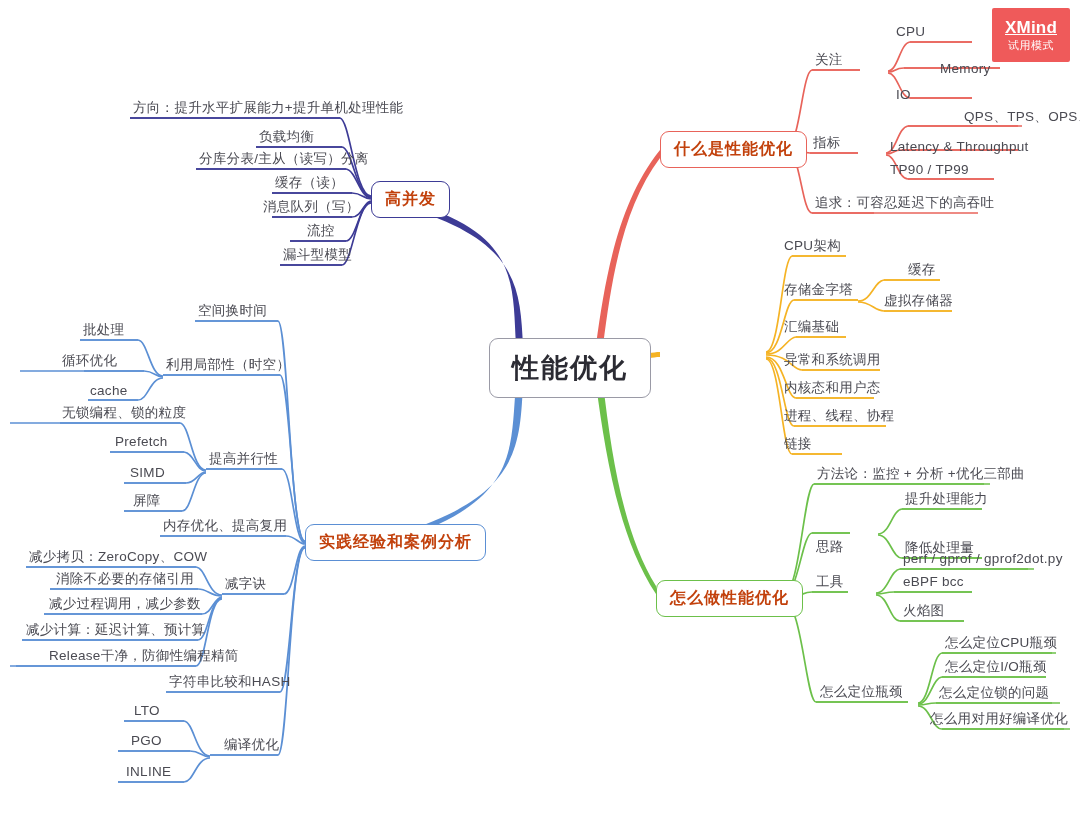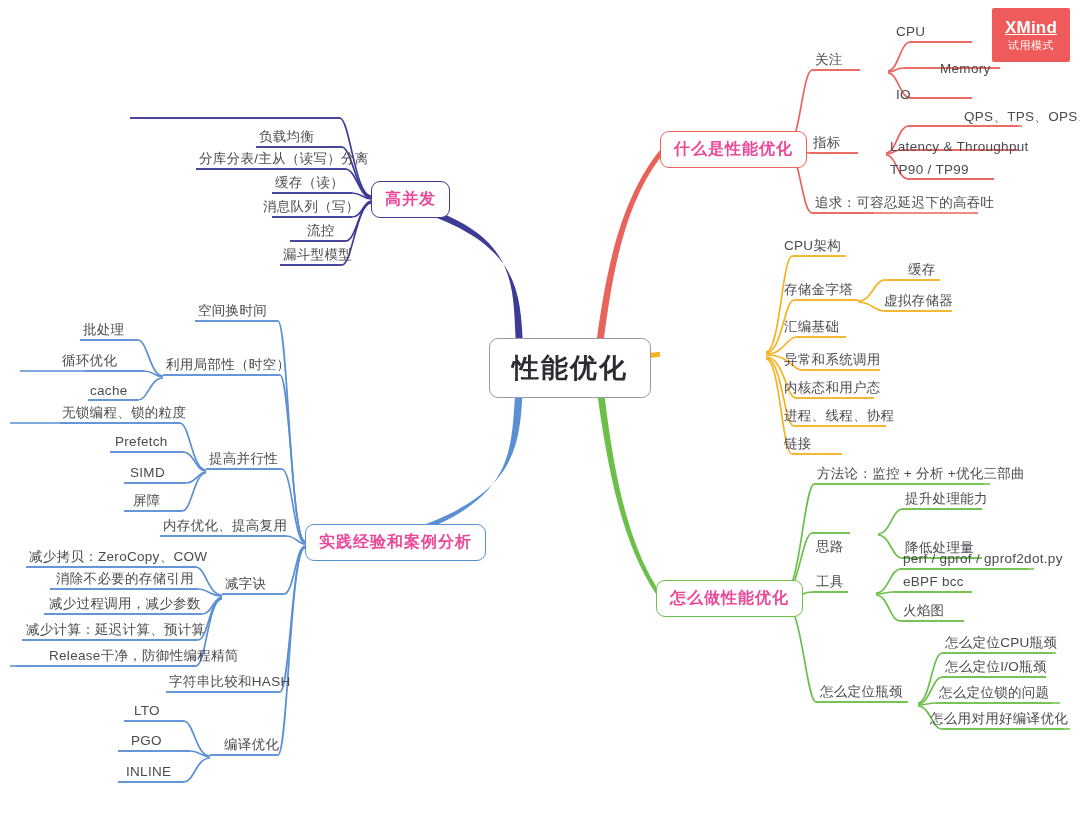--- a/index.html
+++ b/index.html
@@ -14,21 +14,21 @@
 
   
   .root{
     border:1.6px solid #9a9aa6;border-radius:9px;background:#fff;
     font-size:27px;font-weight:bold;color:#2b2b33;
     padding:11px 22px;letter-spacing:2px;
   }
   
   .branch{
     border-width:1.6px;border-style:solid;border-radius:9px;background:#fff;
-    font-size:16px;font-weight:bold;color:#ec4899;padding:7px 13px;letter-spacing:1px;
+    font-size:16px;font-weight:bold;color:#c2410c;padding:7px 13px;letter-spacing:1px;
   }
   
   .leaf{
     font-size:13.5px;color:#4a4a52;background:transparent;padding:0;
     letter-spacing:.3px;line-height:1.1;
   }
 
   
   .watermark{
     position:absolute;right:10px;top:8px;width:78px;height:54px;
@@ -234,20 +234,21 @@
 
   <div class="node branch" style="left:660px;top:131px;border-color:#e8635a;">
     <span>什么是性能优化</span>
   </div>
 
 
   <div class="node branch" style="left:656px;top:580px;border-color:#6cc04a;">
     <span>怎么做性能优化</span>
   </div>
 
+  <div class="node leaf" style="left:133px;top:101px;">方向：提升水平扩展能力+提升单机处理性能</div>
   <div class="node leaf" style="left:259px;top:130px;">负载均衡</div>
   <div class="node leaf" style="left:199px;top:152px;">分库分表/主从（读写）分离</div>
   <div class="node leaf" style="left:275px;top:176px;">缓存（读）</div>
   <div class="node leaf" style="left:263px;top:200px;">消息队列（写）</div>
   <div class="node leaf" style="left:307px;top:224px;">流控</div>
   <div class="node leaf" style="left:283px;top:248px;">漏斗型模型</div>
 
   <div class="node leaf" style="left:198px;top:304px;">空间换时间</div>
   <div class="node leaf" style="left:166px;top:358px;">利用局部性（时空）</div>
   <div class="node leaf" style="left:209px;top:452px;">提高并行性</div>

